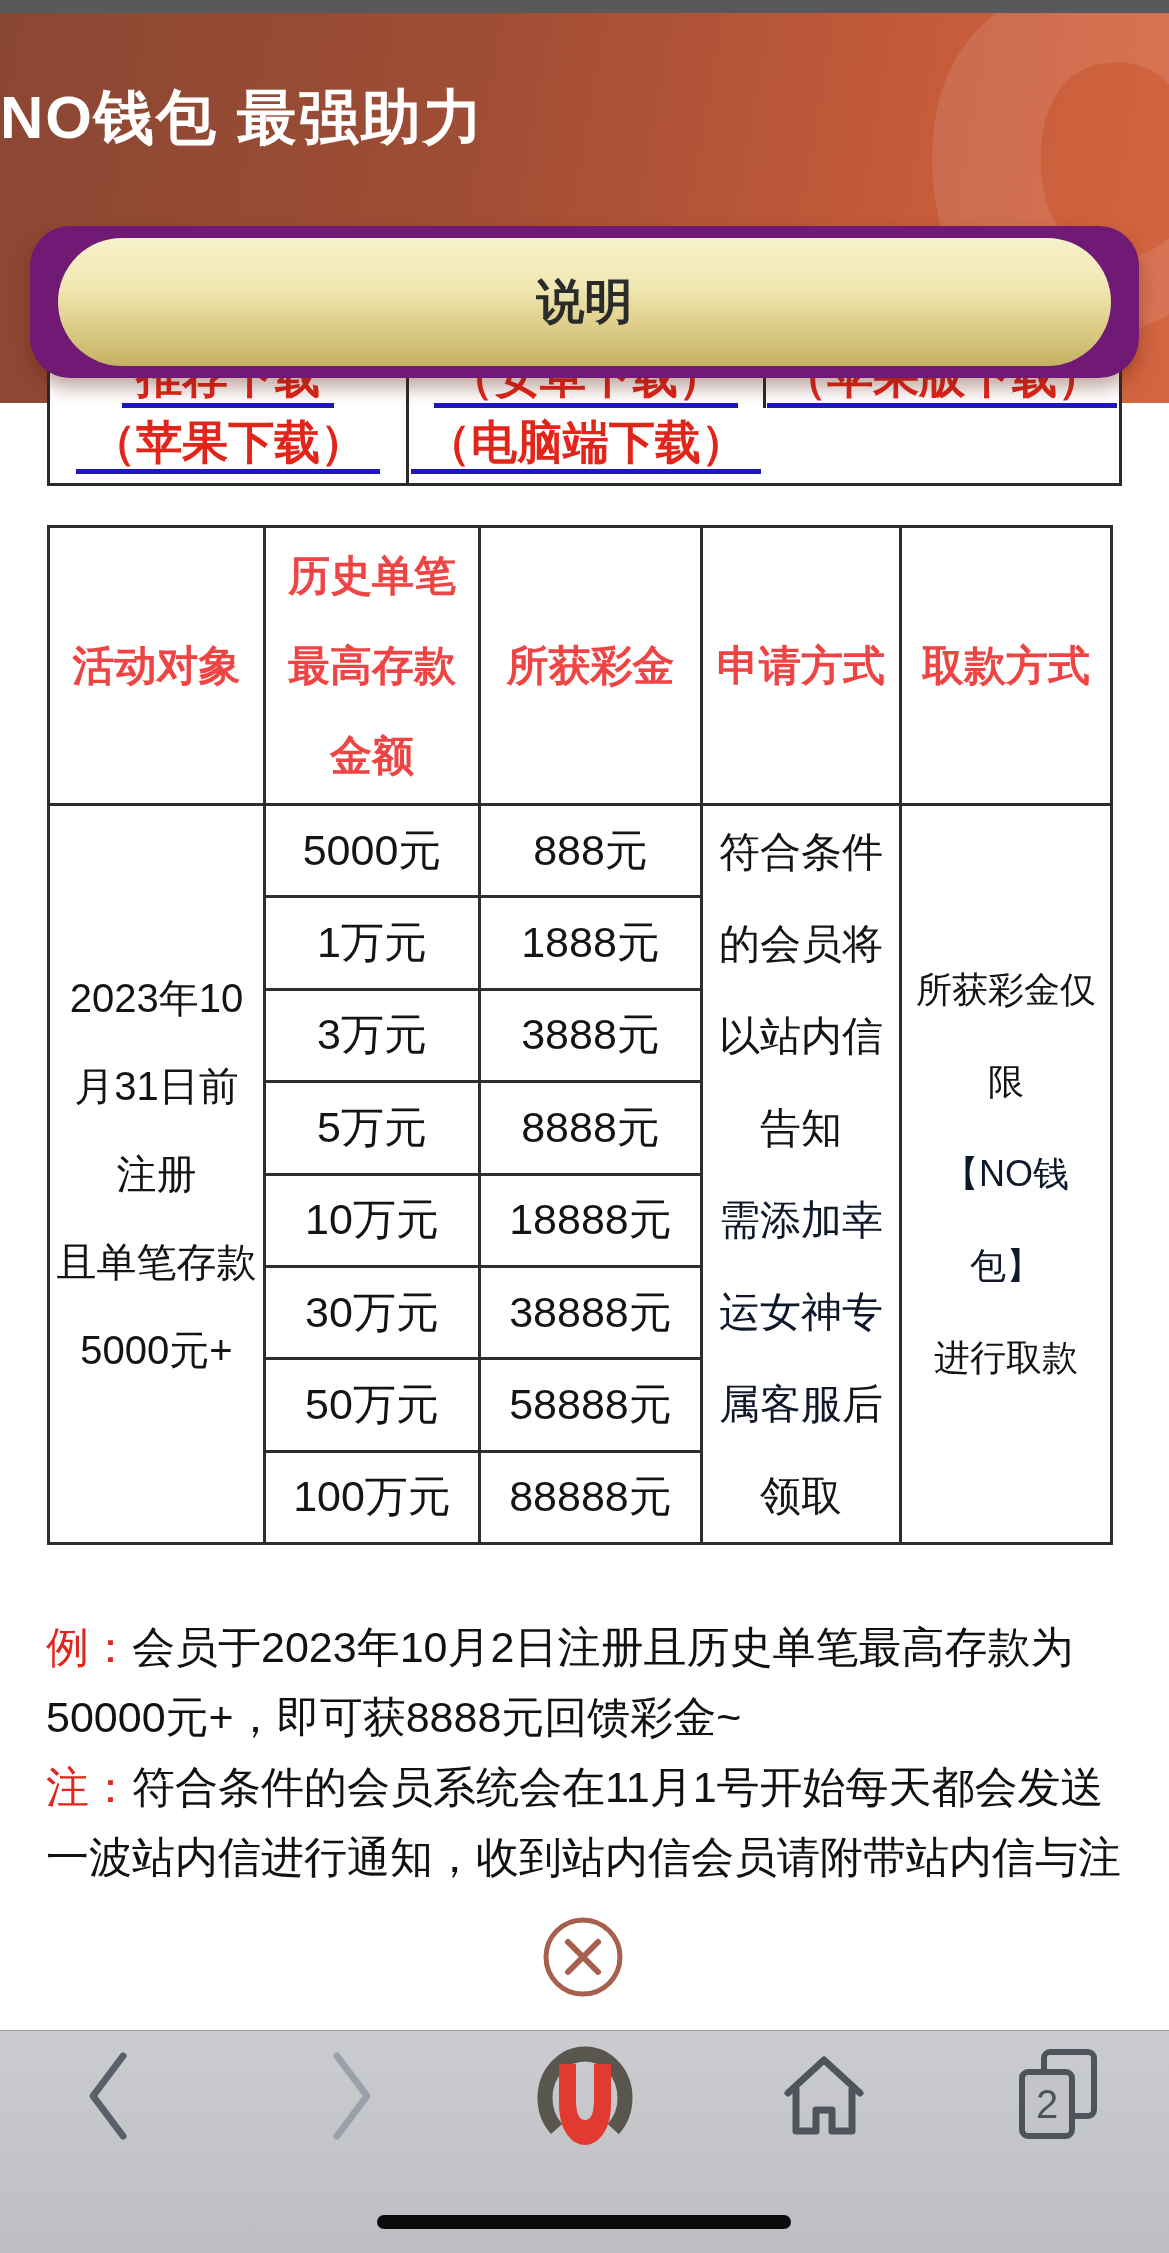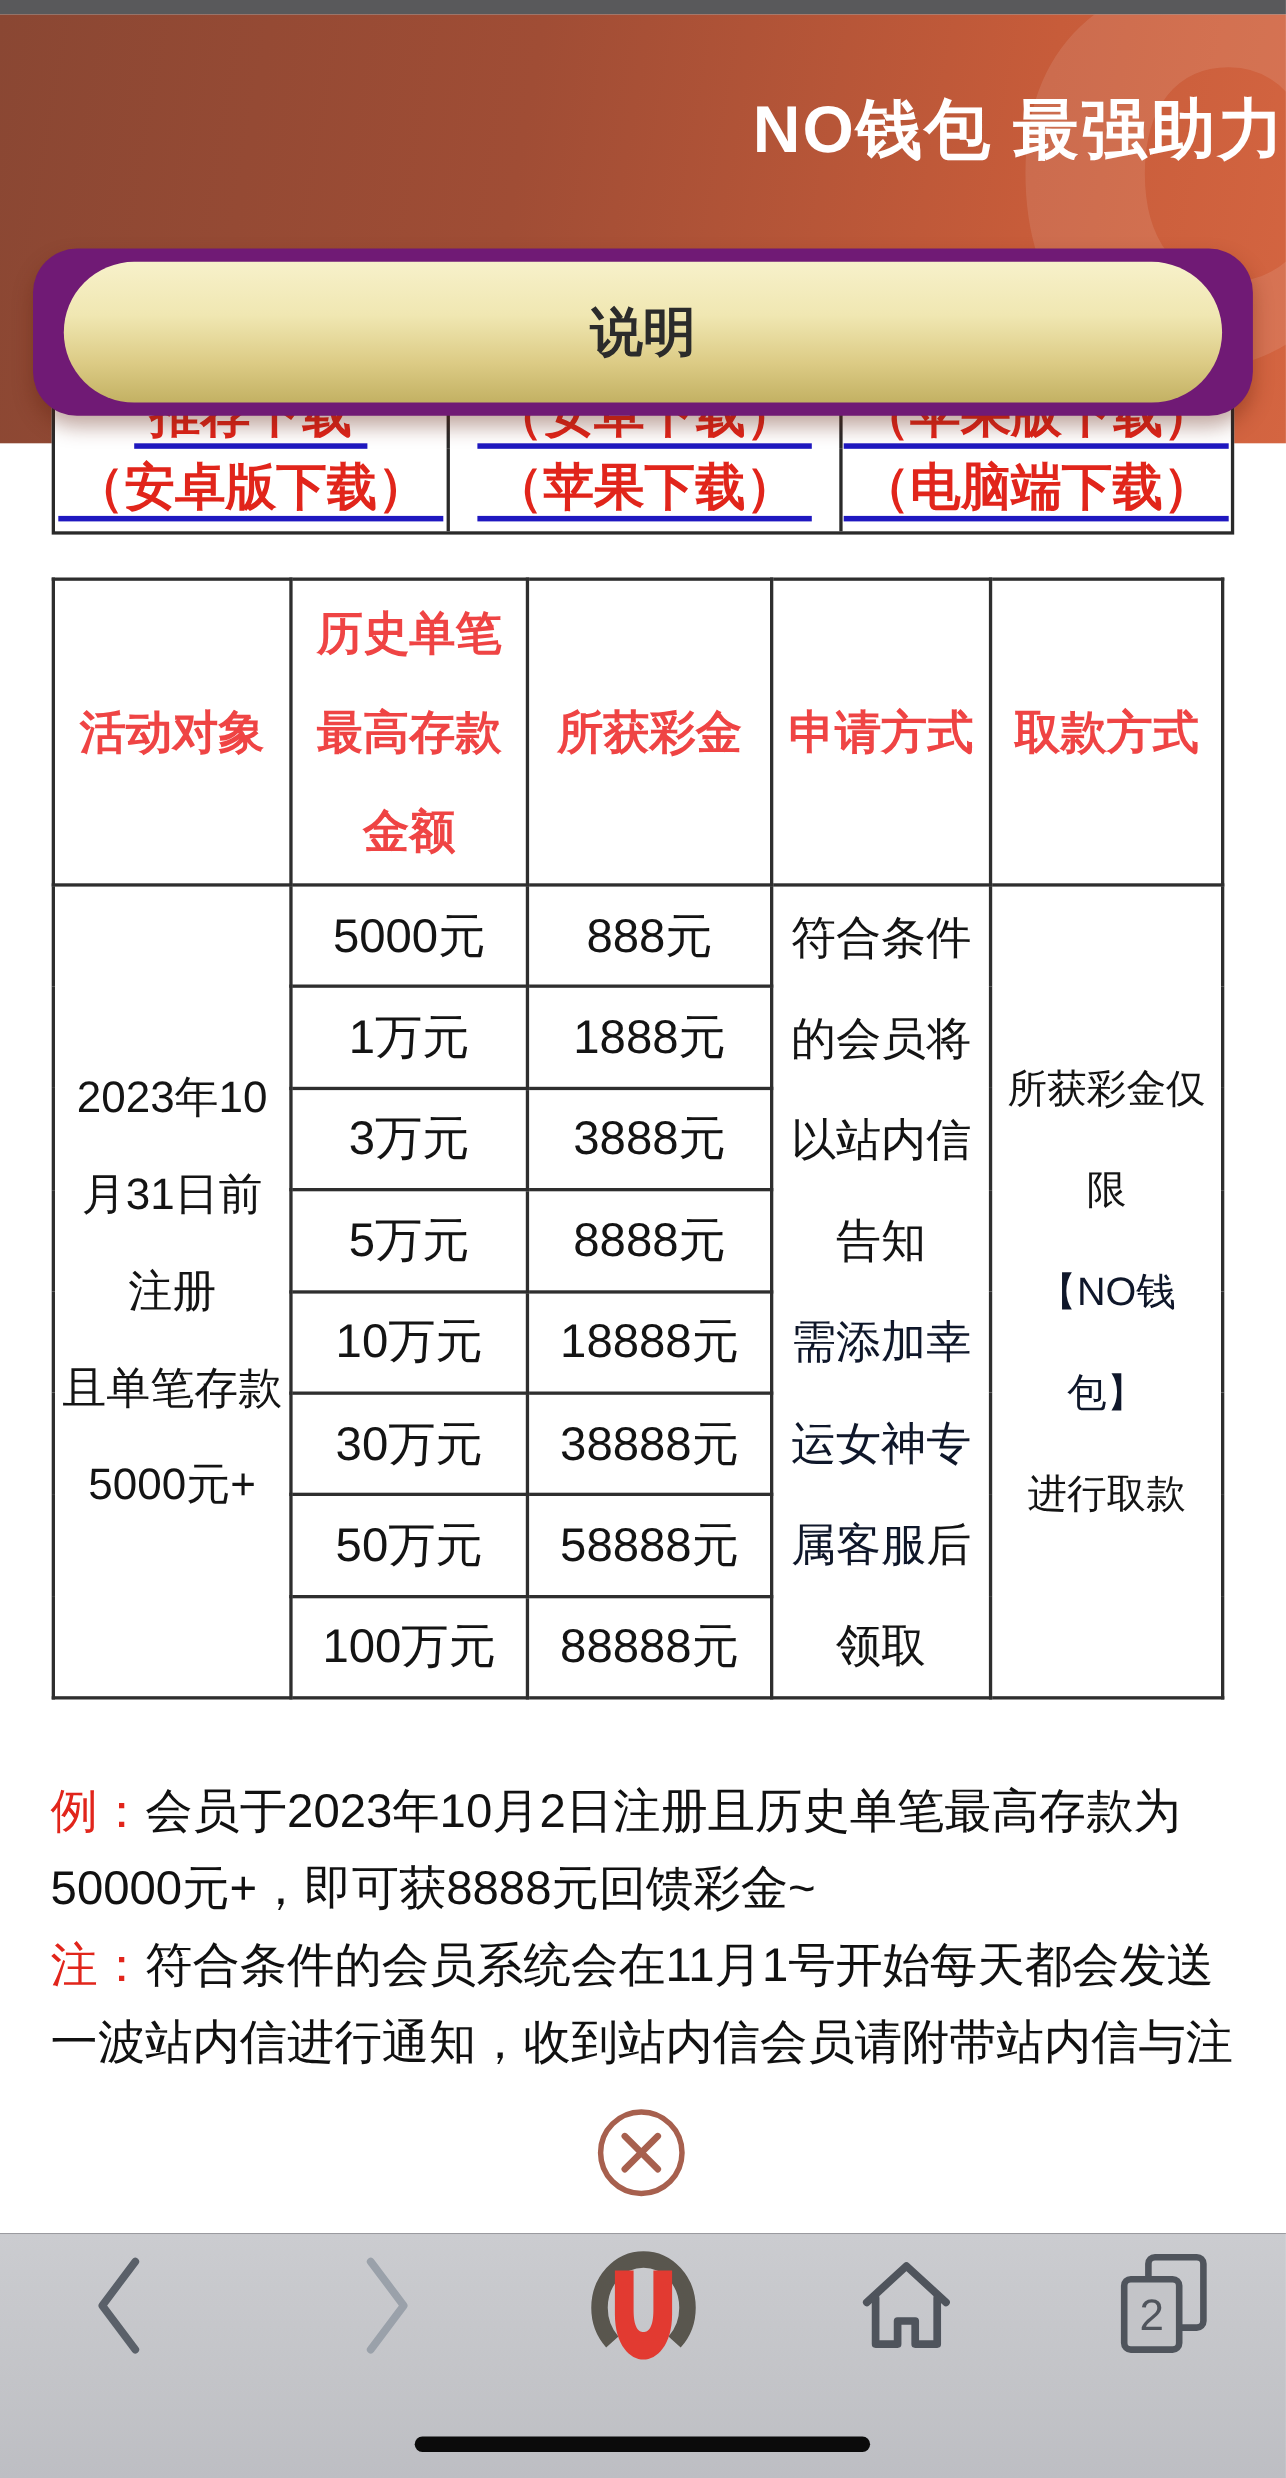--- a/index.html
+++ b/index.html
@@ -8,21 +8,21 @@
     font-family:"Liberation Sans","DejaVu Sans",sans-serif;overflow:hidden;
   }
   
   .topbar{position:absolute;left:0;top:0;width:1169px;height:13px;background:#59595b;z-index:7;}
   
   .hero{position:absolute;left:0;top:13px;width:1169px;height:390px;
     background:linear-gradient(100deg,#8a4733 0%,#a04d35 40%,#c75c3a 78%,#d46541 100%);
     overflow:hidden;z-index:1;}
   .hero .mark{position:absolute;right:-170px;top:-150px;font-size:780px;font-weight:bold;
     color:rgba(255,255,255,0.10);line-height:1;user-select:none;}
-  .title{position:absolute;left:0;top:78px;width:100%;text-align:right;margin:0;
+  .title{position:absolute;left:0;top:78px;width:100%;text-align:left;margin:0;
     font-size:60px;font-weight:bold;color:#ffffff;letter-spacing:2px;z-index:2;}
   
   .btn-card{position:absolute;left:30px;top:226px;width:1109px;height:152px;background:#701a75;
     border-radius:40px;box-shadow:0 10px 18px rgba(95,30,10,.38);z-index:6;}
   .gold-btn{position:absolute;left:28px;top:12px;width:1053px;height:128px;border-radius:64px;
     background:linear-gradient(180deg,#f7f1ca 0%,#f0e7b2 38%,#dccb85 72%,#c3b163 100%);
     display:flex;align-items:center;justify-content:center;
     font-size:48px;font-weight:bold;color:#2b2b2b;cursor:pointer;}
   
   .links-table{position:absolute;left:47px;top:290px;width:1075px;height:196px;
@@ -74,23 +74,20 @@
 
 <div class="links-table">
   <div class="link-cell r1">
     <span class="link">推荐下载</span>
   </div>
   <div class="link-cell r1">
     <span class="link">（安卓下载）</span>
   </div>
   <div class="link-cell r1">
     <span class="link">（苹果版下载）</span>
-  </div>
-  <div class="link-cell r2">
-    <span class="link">（安卓版下载）</span>
   </div>
   <div class="link-cell r2">
     <span class="link">（苹果下载）</span>
   </div>
   <div class="link-cell r2">
     <span class="link">（电脑端下载）</span>
   </div>
 </div>
 
 <div class="btn-card">

